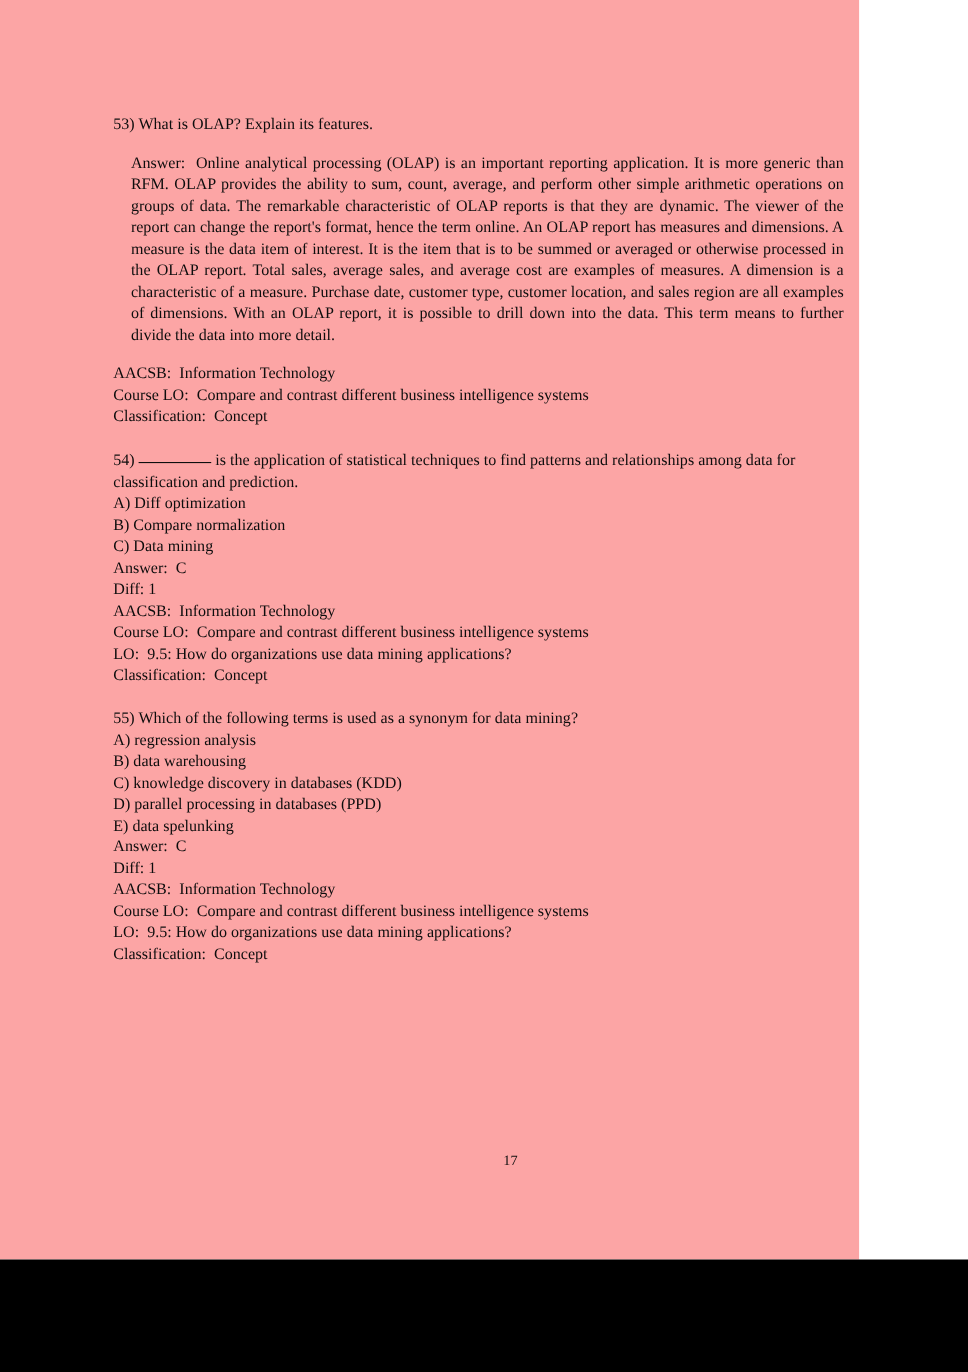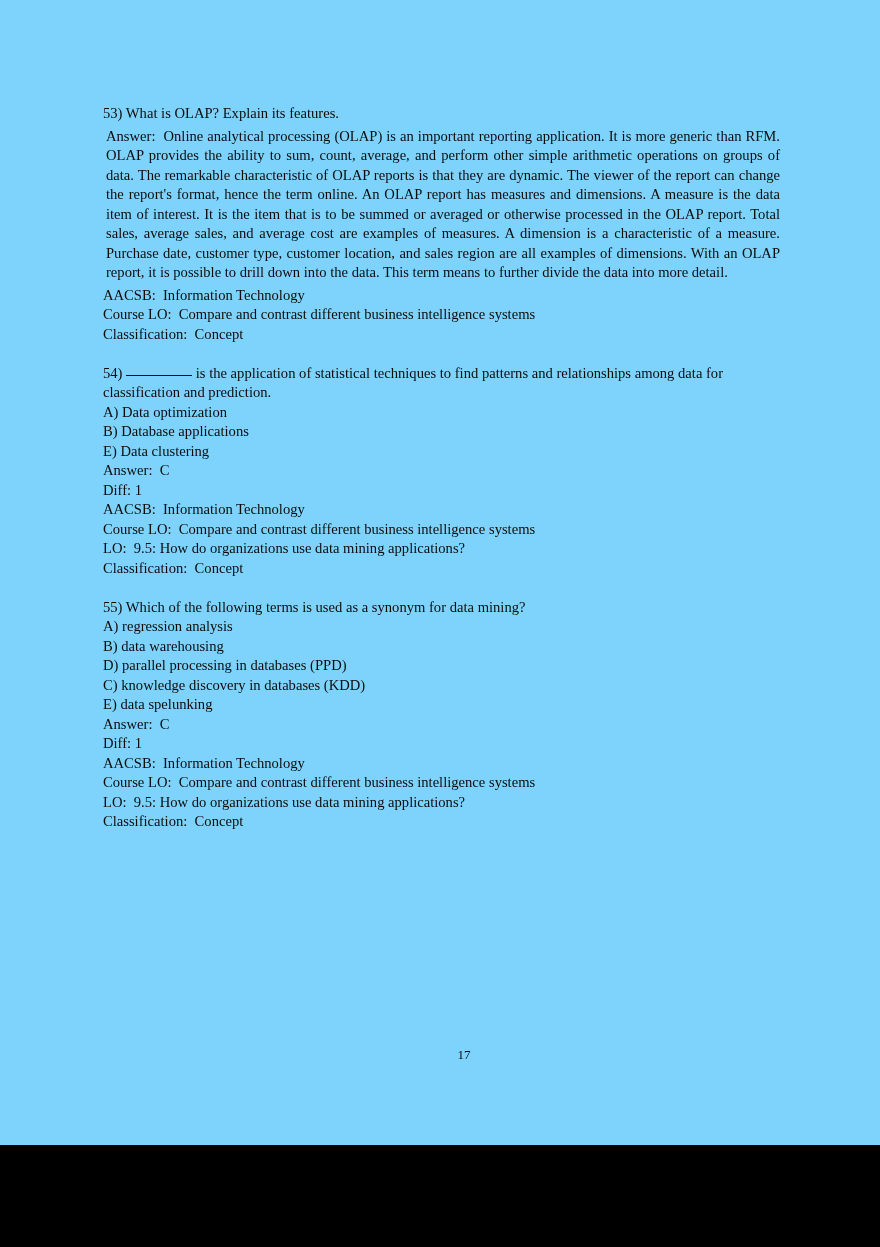--- a/index.html
+++ b/index.html
@@ -12,23 +12,23 @@
     background: #ffffff;
     font-family: "Liberation Serif", "DejaVu Serif", serif;
     color: #0d0d0d;
     overflow: hidden;
     position: relative;
   }
   .page {
     position: absolute;
     left: 0;
     top: 0;
-    width: 880px;
+    width: 781px;
     height: 1145px;
-    background: #7dd3fc;
+    background: #fca5a5;
   }
   .content {
     position: absolute;
     left: 103px;
     top: 104px;
     width: 680px;
   }
   .qblock {
     margin: 0 0 19.5px 0;
   }
@@ -41,21 +41,21 @@
     line-height: 19.5px;
     white-space: pre-wrap;
     text-align: left;
     margin: 0;
   }
   .para {
     font-size: 14.6px;
     line-height: 19.5px;
     text-align: justify;
     text-justify: inter-word;
-    margin: 3px;
+    margin: 16px;
     white-space: pre-wrap;
   }
   .stem {
     font-size: 14.6px;
     line-height: 19.5px;
     margin: 0;
     white-space: pre-wrap;
   }
   .blank {
     display: inline-block;
@@ -92,37 +92,37 @@
     <div class="qblock">
       <p class="stem">53) What is OLAP? Explain its features.</p>
       <p class="para">Answer:  Online analytical processing (OLAP) is an important reporting application. It is more generic than RFM. OLAP provides the ability to sum, count, average, and perform other simple arithmetic operations on groups of data. The remarkable characteristic of OLAP reports is that they are dynamic. The viewer of the report can change the report's format, hence the term online. An OLAP report has measures and dimensions. A measure is the data item of interest. It is the item that is to be summed or averaged or otherwise processed in the OLAP report. Total sales, average sales, and average cost are examples of measures. A dimension is a characteristic of a measure. Purchase date, customer type, customer location, and sales region are all examples of dimensions. With an OLAP report, it is possible to drill down into the data. This term means to further divide the data into more detail.</p>
       <p class="line">AACSB:  Information Technology</p>
       <p class="line">Course LO:  Compare and contrast different business intelligence systems</p>
       <p class="line">Classification:  Concept</p>
     </div>
 
     <div class="qblock">
       <p class="stem"><span>54) </span><span class="blank"></span><span> is the application of statistical techniques to find patterns and relationships among data for classification and prediction.</span></p>
-      <p class="line">A) Data optimization</p>
-      <p class="line">B) Database applications</p>
-      <p class="line">E) Data clustering</p>
+      <p class="line">A) Diff optimization</p>
+      <p class="line">B) Compare normalization</p>
+      <p class="line">C) Data mining</p>
       <p class="line">Answer:  C</p>
       <p class="line">Diff: 1</p>
       <p class="line">AACSB:  Information Technology</p>
       <p class="line">Course LO:  Compare and contrast different business intelligence systems</p>
       <p class="line">LO:  9.5: How do organizations use data mining applications?</p>
       <p class="line">Classification:  Concept</p>
     </div>
 
     <div class="qblock">
       <p class="stem">55) Which of the following terms is used as a synonym for data mining?</p>
       <p class="line">A) regression analysis</p>
       <p class="line">B) data warehousing</p>
+      <p class="line">C) knowledge discovery in databases (KDD)</p>
       <p class="line">D) parallel processing in databases (PPD)</p>
-      <p class="line">C) knowledge discovery in databases (KDD)</p>
       <p class="line">E) data spelunking</p>
       <p class="line">Answer:  C</p>
       <p class="line">Diff: 1</p>
       <p class="line">AACSB:  Information Technology</p>
       <p class="line">Course LO:  Compare and contrast different business intelligence systems</p>
       <p class="line">LO:  9.5: How do organizations use data mining applications?</p>
       <p class="line">Classification:  Concept</p>
     </div>
 
   </div>

